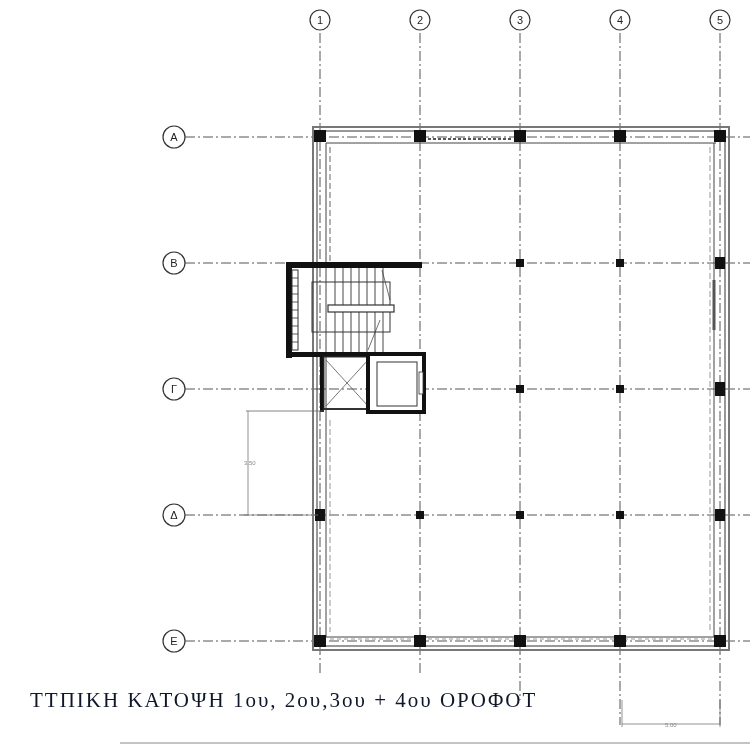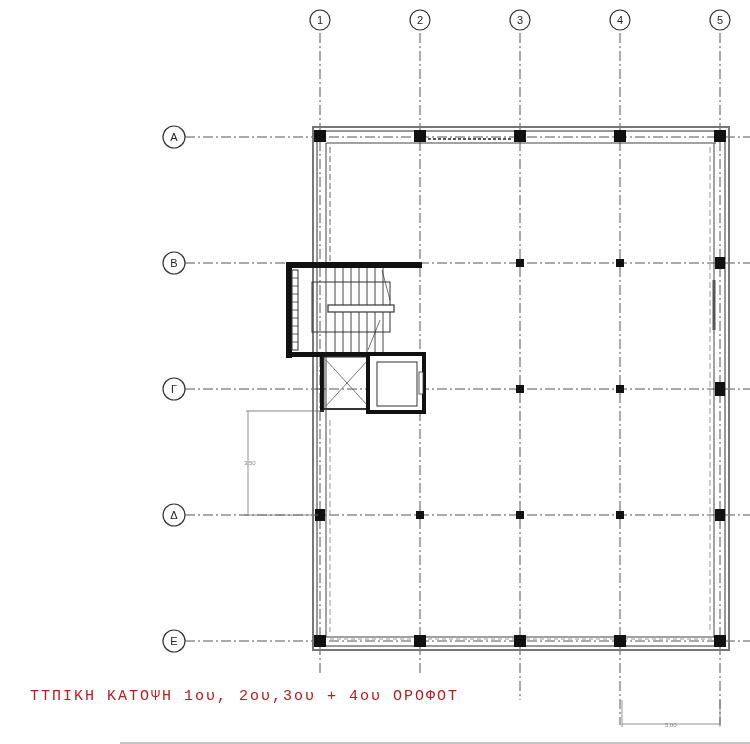--- a/index.html
+++ b/index.html
@@ -1,21 +1,21 @@
 <!DOCTYPE html>
 <html><head>
 <meta charset="utf-8">
 <style>
   html, body { margin: 0; padding: 0; background: #ffffff; }
   body { width: 750px; height: 744px; position: relative; overflow: hidden; font-family: "Liberation Sans", sans-serif; }
   #plan { position: absolute; left: 0; top: 0; }
   .title {
     position: absolute; left: 30px; top: 688px;
-    font-family: Liberation Mono, monospace; font-size: 15px; letter-spacing: 2px;
-    color: #b91c1c; white-space: nowrap;
+    font-family: Liberation Serif, serif; font-size: 21px; letter-spacing: 2px;
+    color: #0f172a; white-space: nowrap;
   }
   .bubble-label { font-family: "Liberation Sans", sans-serif; font-size: 11px; fill: #222; }
   .dim-label { font-family: "Liberation Sans", sans-serif; font-size: 6px; fill: #888; }
 </style>
 </head>
 <body>
 
 <svg id="plan" width="750" height="744" viewBox="0 0 750 744" xmlns="http://www.w3.org/2000/svg">
 
   <g stroke="#555" stroke-width="1" stroke-dasharray="10,3,2,3" fill="none">

